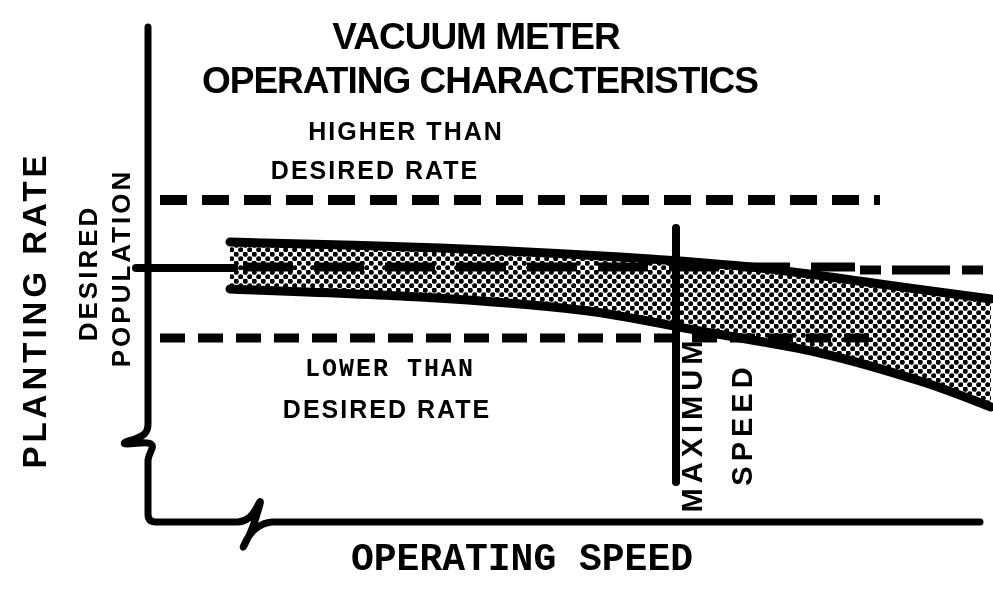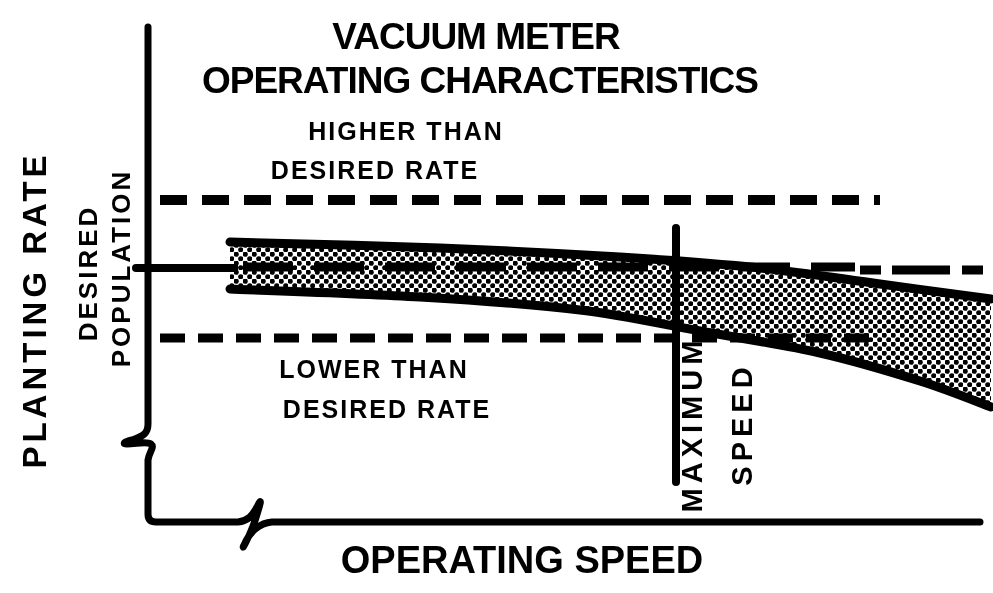--- a/index.html
+++ b/index.html
@@ -59,26 +59,26 @@
         <line x1="136" y1="268" x2="153" y2="268" stroke="#000000" stroke-width="8" stroke-linecap="round"></line>
       </g>
   </svg>
 
   <div class="label title" style="left:476px;top:36px;">VACUUM METER</div>
   <div class="label title" style="left:480px;top:80px;">OPERATING CHARACTERISTICS</div>
 
   <div class="label sub" style="left:371px;top:131px;margin-left:35px;">HIGHER THAN</div>
   <div class="label sub" style="left:375px;top:170px;">DESIRED RATE</div>
 
-  <div class="label sub" style="left:374px;top:369px;">LOWER THAN</div>
+  <div class="label sub" style="left:390px;top:369px;font-family:Liberation Mono, monospace;">LOWER THAN</div>
   <div class="label sub" style="left:387px;top:409px;">DESIRED RATE</div>
 
   <div class="label rot yaxis" style="left:34px;top:310px;">PLANTING RATE</div>
 
   <div class="label rot ypop" style="left:88px;top:273px;">DESIRED</div>
   <div class="label rot ypop" style="left:121px;top:268px;">POPULATION</div>
 
   <div class="label rot vmax" style="left:692px;top:424px;">MAXIMUM</div>
   <div class="label rot vmax" style="left:742px;top:424px;">SPEED</div>
 
-  <div class="label xaxis" style="left:522px;top:560px;">OPERATING SPEED</div>
+  <div class="label xaxis" style="left:522px;top:560px;font-family:Liberation Mono, monospace;">OPERATING SPEED</div>
 
 </div>
 
 </body></html>

